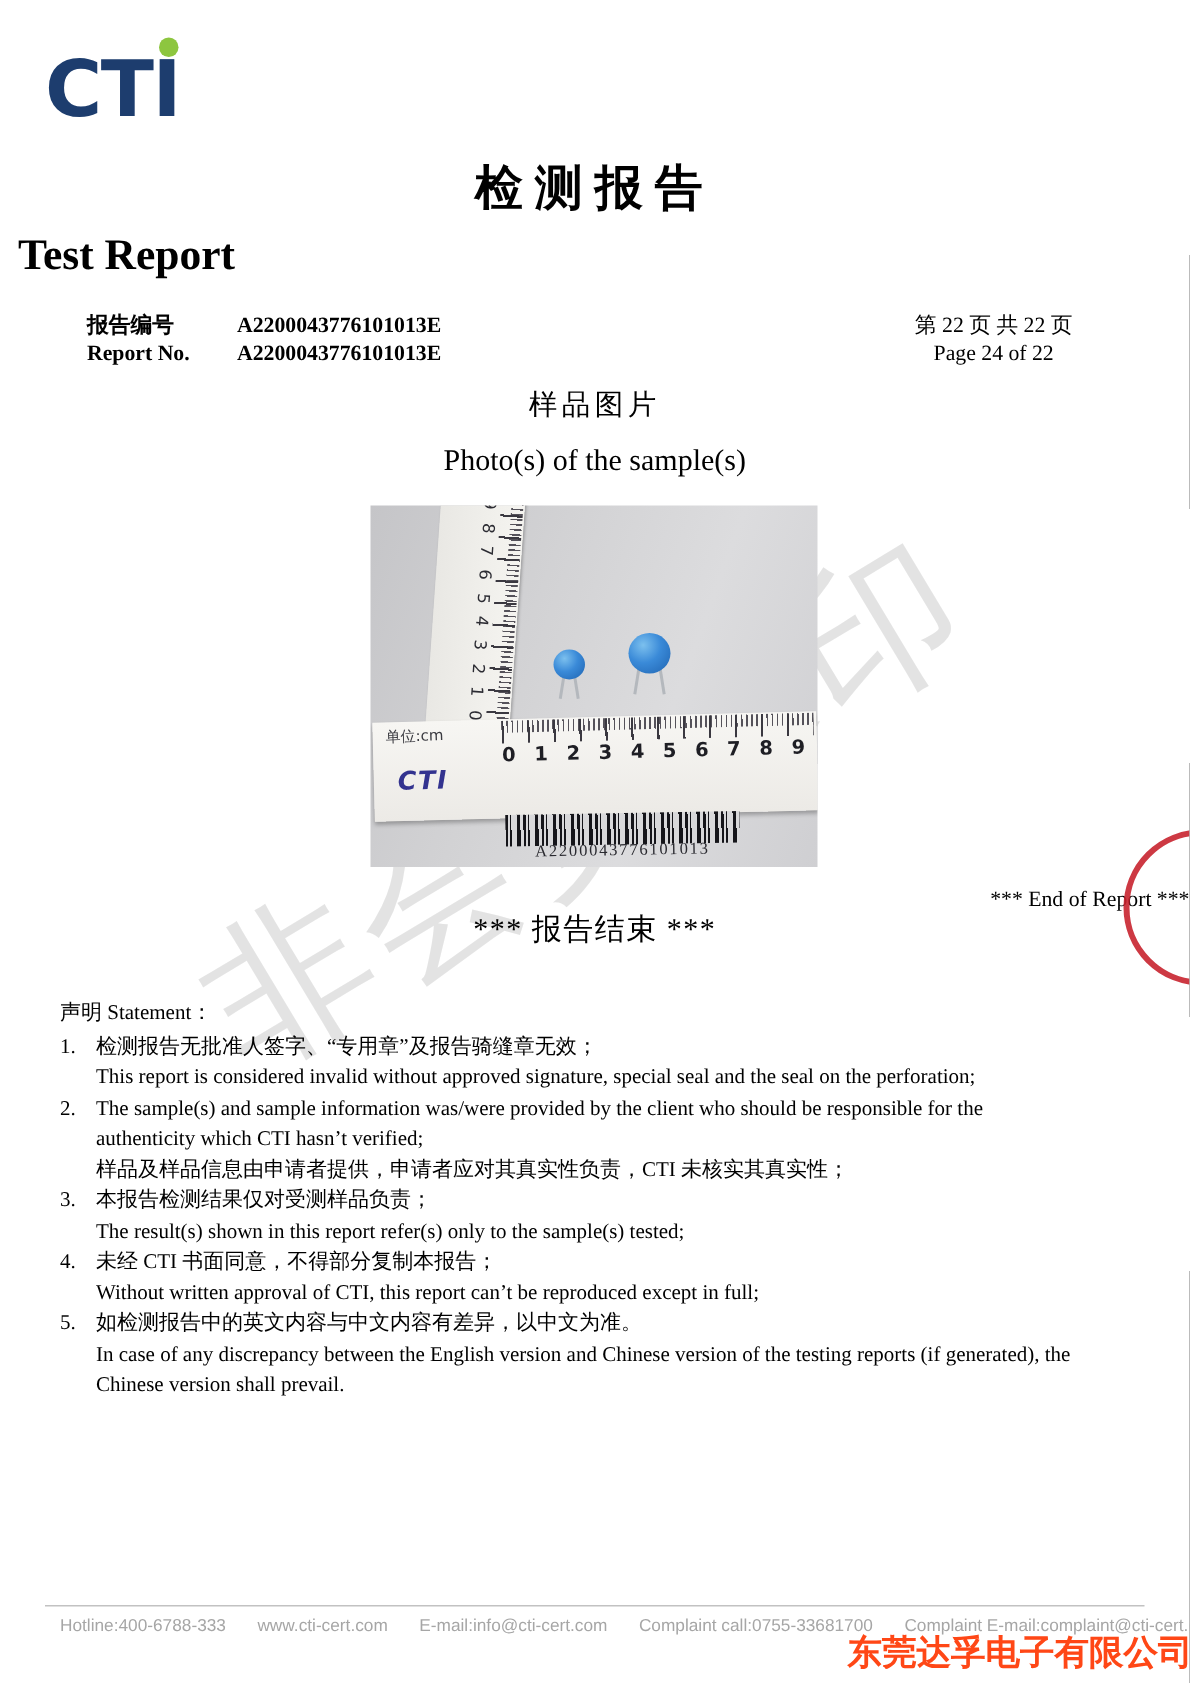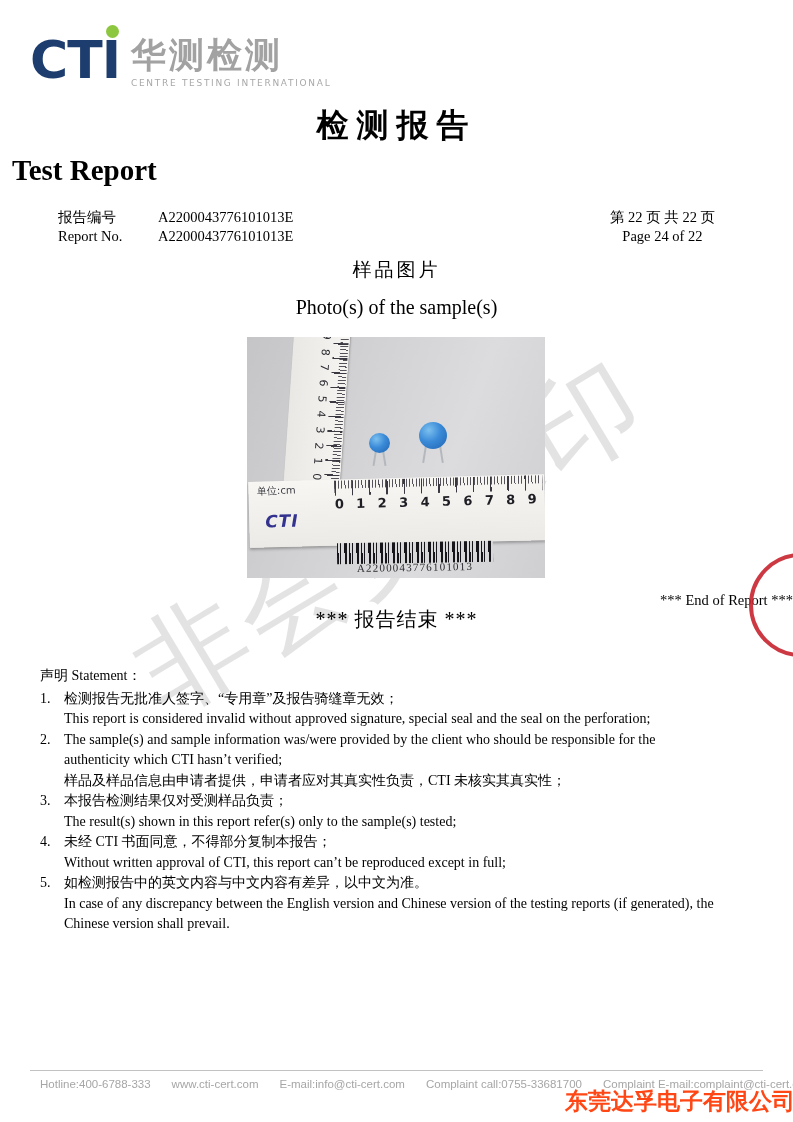--- a/index.html
+++ b/index.html
@@ -23,21 +23,21 @@
   .logo-sub{font-family:"DejaVu Sans",sans-serif;font-size:9px;color:#a8a8a8;letter-spacing:1.7px;
             margin-top:5px;white-space:nowrap;}
 
   
   .title-zh{position:absolute;top:104px;left:0;width:100%;text-align:center;
             font-size:32px;font-weight:bold;letter-spacing:8px;}
   .title-en{position:absolute;top:154px;left:0;width:100%;
             font-size:29px;font-weight:bold;padding-left:12px;}
 
   
-  .meta-left{position:absolute;left:58px;top:208px;font-size:14.5px;line-height:19px;}
+  .meta-left{position:absolute;left:58px;top:208px;font-size:14.5px;line-height:19px;font-weight:bold;}
   .meta-left .row{display:flex;}
   .meta-left .lbl{width:100px;}
   .meta-right{position:absolute;right:78px;top:208px;text-align:center;font-size:14.5px;line-height:19px;}
 
   
   .sec-zh{position:absolute;top:257px;left:0;width:100%;text-align:center;font-size:19px;letter-spacing:3px;}
   .sec-en{position:absolute;top:296px;left:0;width:100%;text-align:center;font-size:20px;}
 
   
   .photo{position:absolute;left:247px;top:337px;width:298px;height:241px;overflow:hidden;
@@ -112,24 +112,20 @@
 
 <div class="page">
 
   <div class="watermark">非会员水印</div>
 
   <div class="logo">
     <div class="logo-cti">
       <span>CTI</span>
       <span class="logo-dot"></span>
     </div>
-    <div class="logo-right">
-      <div class="logo-cn">华测检测</div>
-      <div class="logo-sub">CENTRE TESTING INTERNATIONAL</div>
-    </div>
   </div>
 
   <div class="title-zh">检测报告</div>
   <div class="title-en">Test Report</div>
 
   <div class="meta-left">
     <div class="row">
       <span class="lbl">报告编号</span>
       <span>A2200043776101013E</span>
     </div>

